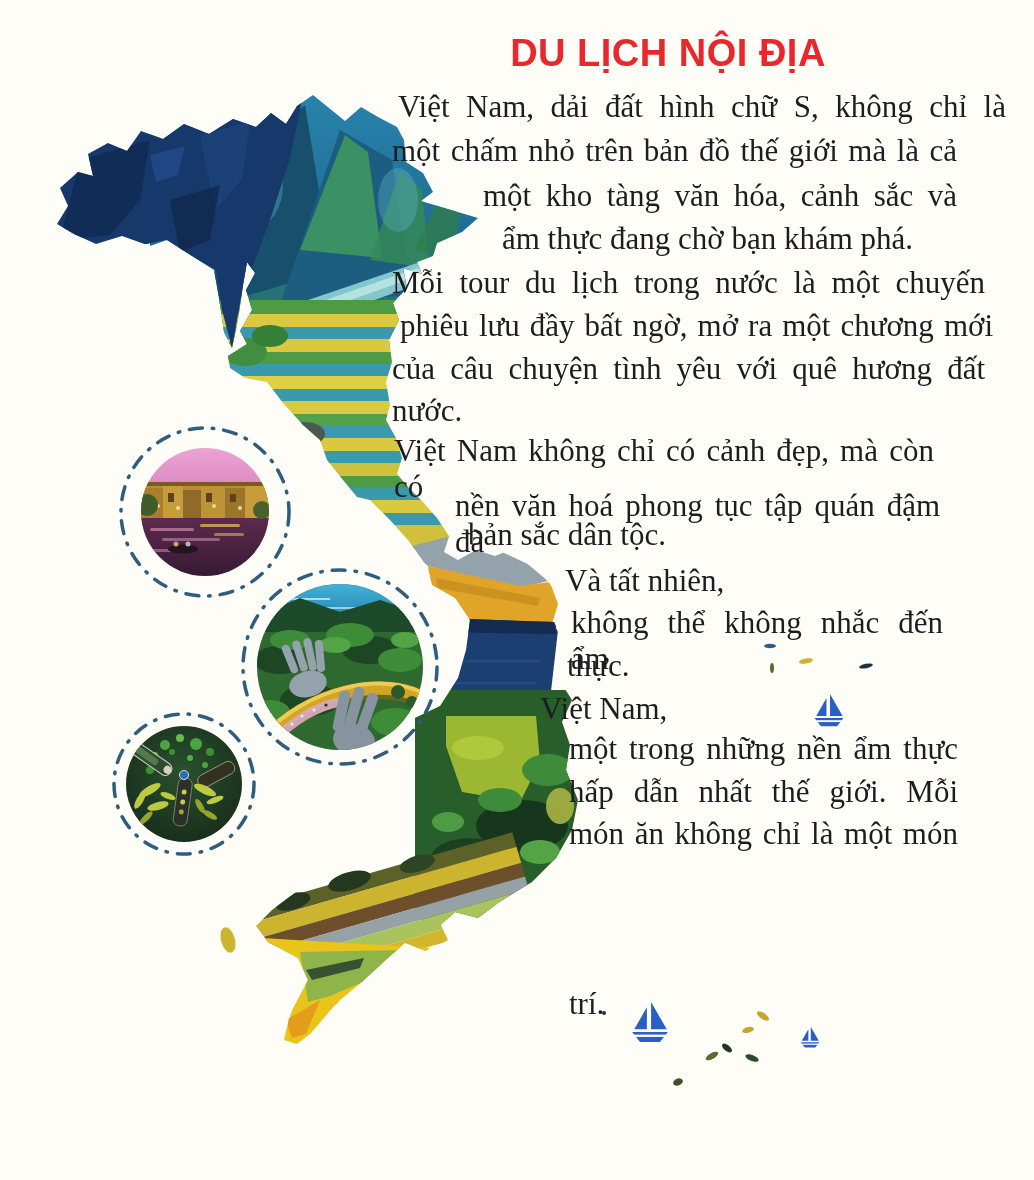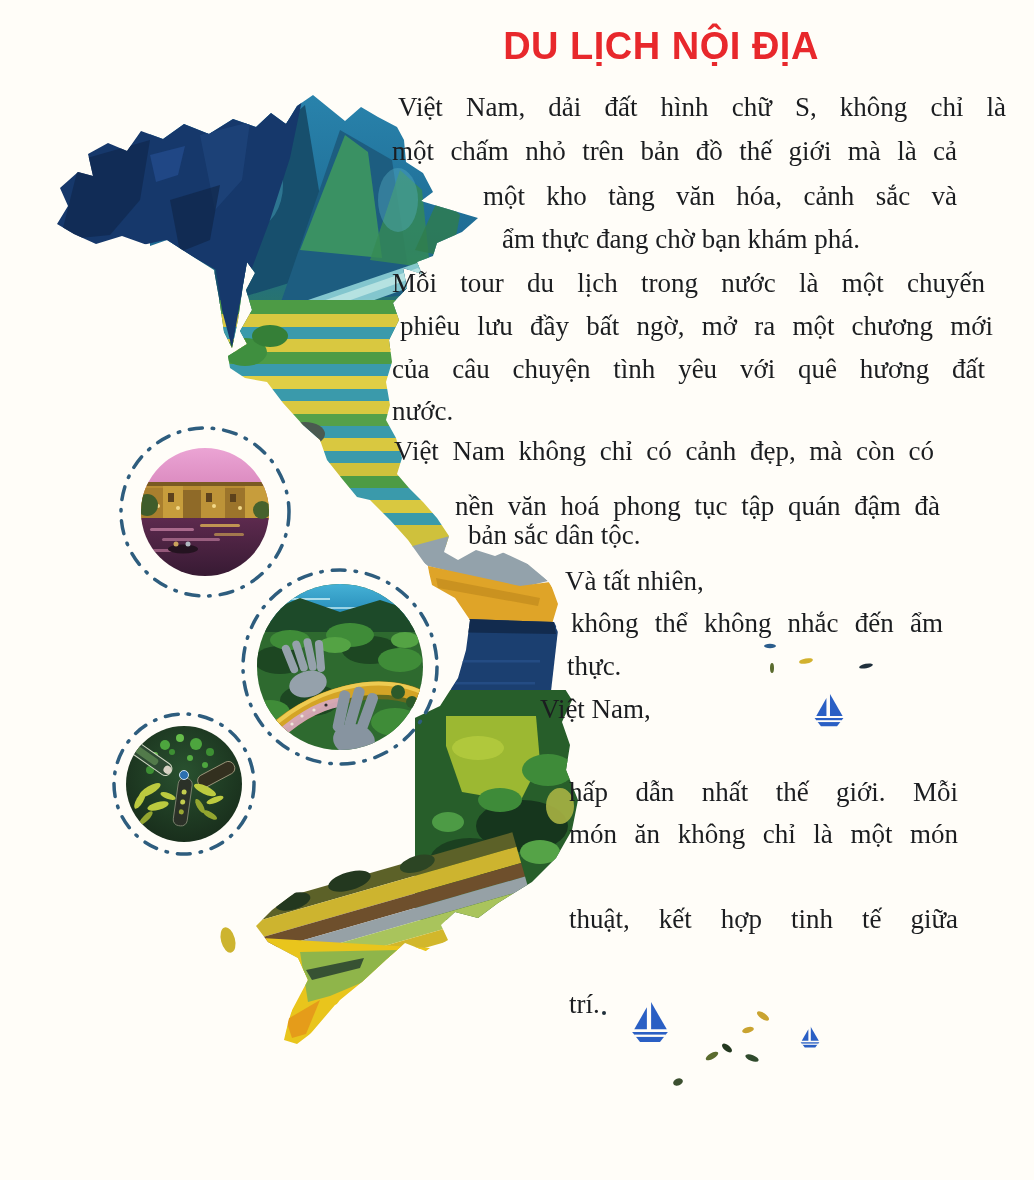--- a/index.html
+++ b/index.html
@@ -1,22 +1,22 @@
 <!DOCTYPE html>
 <html><head>
 <meta charset="utf-8">
 <style>
   html,body{margin:0;padding:0;background:#e8e8e8;}
   .page{position:relative;width:1034px;height:1180px;background:#fffdf8;overflow:hidden;
         font-family:"Liberation Serif",serif;color:#1b1d20;}
   .art{position:absolute;left:0;top:0;width:1034px;height:1180px;}
-  .title{position:absolute;left:400px;top:24px;width:520px;margin:1px;text-align:center;
+  .title{position:absolute;left:400px;top:24px;width:520px;margin:8px;text-align:center;
          font-family:"Liberation Sans",sans-serif;font-weight:bold;font-size:38px;
          letter-spacing:.5px;color:#e8282c;}
-  .ln{position:absolute;font-size:27px;line-height:36px;white-space:nowrap;}
+  .ln{position:absolute;font-size:31px;line-height:36px;white-space:nowrap;}
   .ln.j{white-space:normal;text-align:justify;text-align-last:justify;-moz-text-align-last:justify;}
 </style>
 </head>
 <body>
 
 <div class="page">
 
 <svg class="art" viewBox="0 0 1034 1180">
   <defs>
     <clipPath id="mapClip">
@@ -310,18 +310,18 @@
 <div class="ln" style="left:392px;top:393px">nước.</div>
 
 <div class="ln j" style="left:394px;top:433px;width:540px">Việt Nam không chỉ có cảnh đẹp, mà còn có</div>
 <div class="ln j" style="left:455px;top:488px;width:485px">nền văn hoá phong tục tập quán đậm đà</div>
 <div class="ln" style="left:468px;top:517px">bản sắc dân tộc.</div>
 
 <div class="ln" style="left:565px;top:563px">Và tất nhiên,</div>
 <div class="ln j" style="left:571px;top:605px;width:372px">không thể không nhắc đến ẩm</div>
 <div class="ln" style="left:567px;top:648px">thực.</div>
 <div class="ln" style="left:540px;top:691px">Việt Nam,</div>
+<div class="ln j" style="left:569px;top:731px;width:389px">một trong những nền ẩm thực</div>
 <div class="ln j" style="left:569px;top:774px;width:389px">hấp dẫn nhất thế giới. Mỗi</div>
 <div class="ln j" style="left:569px;top:816px;width:389px">món ăn không chỉ là một món</div>
-<div class="ln j" style="left:569px;top:901px;width:389px">thuật, kết hợp tinh tế giữa</div>
 <div class="ln" style="left:569px;top:986px">trí.</div>
 
 </div>
 
 </body></html>

